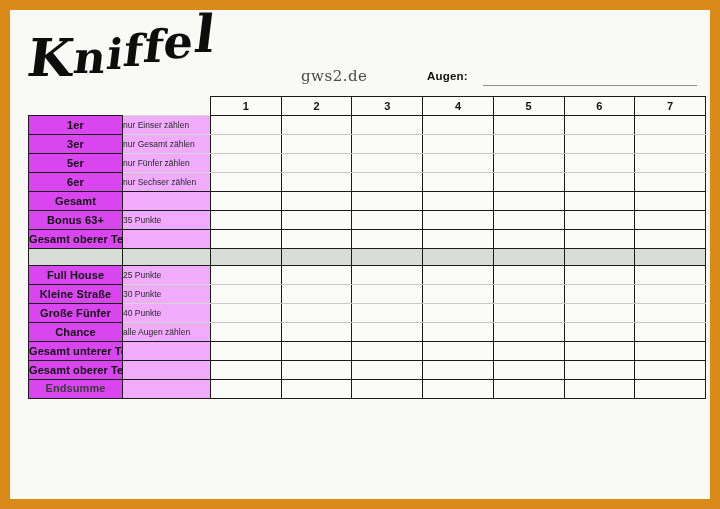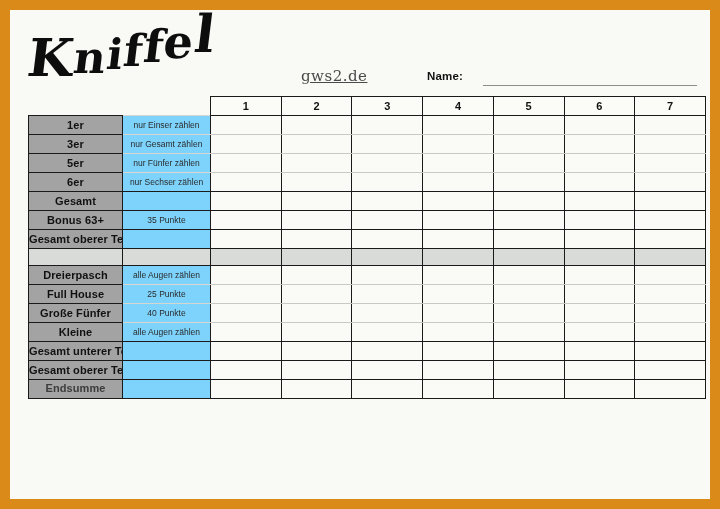--- a/index.html
+++ b/index.html
@@ -68,21 +68,20 @@
   #title .l6 { font-size: 52px; transform: translateY(-24px) skewX(-7deg); }
 
   #watermark {
     position: absolute;
     left: 291px;
     top: 57px;
     font-family: "DejaVu Serif", serif;
     font-size: 15px;
     color: #4a4a4a;
     letter-spacing: 0.5px;
-    text-decoration: underline;
   }
 
   #name-block {
     position: absolute;
     left: 417px;
     top: 60px;
     width: 270px;
     height: 20px;
   }
   #name-label {
@@ -138,36 +137,35 @@
   }
 
   
   tr.body-row td { height: 18px; }
 
   td.label-cell {
     border-top: 1.6px solid #1a1a1a;
     border-bottom: 1.6px solid #1a1a1a;
     border-left: 1.6px solid #1a1a1a;
     border-right: 1.6px solid #1a1a1a;
-    background: #a3a3a3;
+    background: #d946ef;
     text-align: center;
     vertical-align: middle;
     font-size: 11px;
     font-weight: bold;
     color: #111111;
     letter-spacing: 0.1px;
     overflow: hidden;
     white-space: nowrap;
   }
   td.hint-cell {
     border-top: 1px solid #d6d6d0;
     border-bottom: 1px solid #d6d6d0;
     border-right: 1.6px solid #1a1a1a;
-    background: #7dd3fc;
-    text-align: center;
+    background: #f0abfc;
     vertical-align: middle;
     font-size: 8.5px;
     color: #2a2a2a;
     white-space: nowrap;
     overflow: hidden;
   }
   td.score-cell {
     border-top: 1px solid #c9c9c3;
     border-bottom: 1px solid #c9c9c3;
     border-right: 1.6px solid #1a1a1a;
@@ -224,21 +222,21 @@
           <span class="ltr l1">n</span>
           <span class="ltr l2">i</span>
           <span class="ltr l3">f</span>
           <span class="ltr l4">f</span>
           <span class="ltr l5">e</span>
           <span class="ltr l6">l</span>
         </div>
       <div id="watermark">gws2.de</div>
 
       <div id="name-block">
-        <div id="name-label">Name:</div>
+        <div id="name-label">Augen:</div>
         <div id="name-rule"></div>
       </div>
     </div>
 
     <div id="table">
       <table>
         <colgroup>
           <col class="c-label">
           <col class="c-hint">
           <col class="c-score">
@@ -343,54 +341,54 @@
               <td class="spacer-score"></td>
               <td class="spacer-score first-score"></td>
               <td class="spacer-score"></td>
               <td class="spacer-score"></td>
               <td class="spacer-score"></td>
               <td class="spacer-score"></td>
               <td class="spacer-score"></td>
               <td class="spacer-score"></td>
             </tr>
             <tr class="body-row">
-              <td class="label-cell"><span>Dreierpasch</span></td>
-              <td class="hint-cell">alle Augen zählen</td>
-              <td class="score-cell first-score"></td>
-              <td class="score-cell"></td>
-              <td class="score-cell"></td>
-              <td class="score-cell"></td>
-              <td class="score-cell"></td>
-              <td class="score-cell"></td>
-              <td class="score-cell"></td>
-            </tr>
-            <tr class="body-row">
               <td class="label-cell"><span>Full House</span></td>
               <td class="hint-cell">25 Punkte</td>
               <td class="score-cell first-score"></td>
               <td class="score-cell"></td>
               <td class="score-cell"></td>
               <td class="score-cell"></td>
               <td class="score-cell"></td>
               <td class="score-cell"></td>
               <td class="score-cell"></td>
             </tr>
             <tr class="body-row">
+              <td class="label-cell"><span>Kleine Straße</span></td>
+              <td class="hint-cell">30 Punkte</td>
+              <td class="score-cell first-score"></td>
+              <td class="score-cell"></td>
+              <td class="score-cell"></td>
+              <td class="score-cell"></td>
+              <td class="score-cell"></td>
+              <td class="score-cell"></td>
+              <td class="score-cell"></td>
+            </tr>
+            <tr class="body-row">
               <td class="label-cell"><span>Große Fünfer</span></td>
               <td class="hint-cell">40 Punkte</td>
               <td class="score-cell first-score"></td>
               <td class="score-cell"></td>
               <td class="score-cell"></td>
               <td class="score-cell"></td>
               <td class="score-cell"></td>
               <td class="score-cell"></td>
               <td class="score-cell"></td>
             </tr>
             <tr class="body-row thick-bottom">
-              <td class="label-cell"><span>Kleine</span></td>
+              <td class="label-cell"><span>Chance</span></td>
               <td class="hint-cell">alle Augen zählen</td>
               <td class="score-cell first-score"></td>
               <td class="score-cell"></td>
               <td class="score-cell"></td>
               <td class="score-cell"></td>
               <td class="score-cell"></td>
               <td class="score-cell"></td>
               <td class="score-cell"></td>
             </tr>
             <tr class="body-row thick-bottom">

